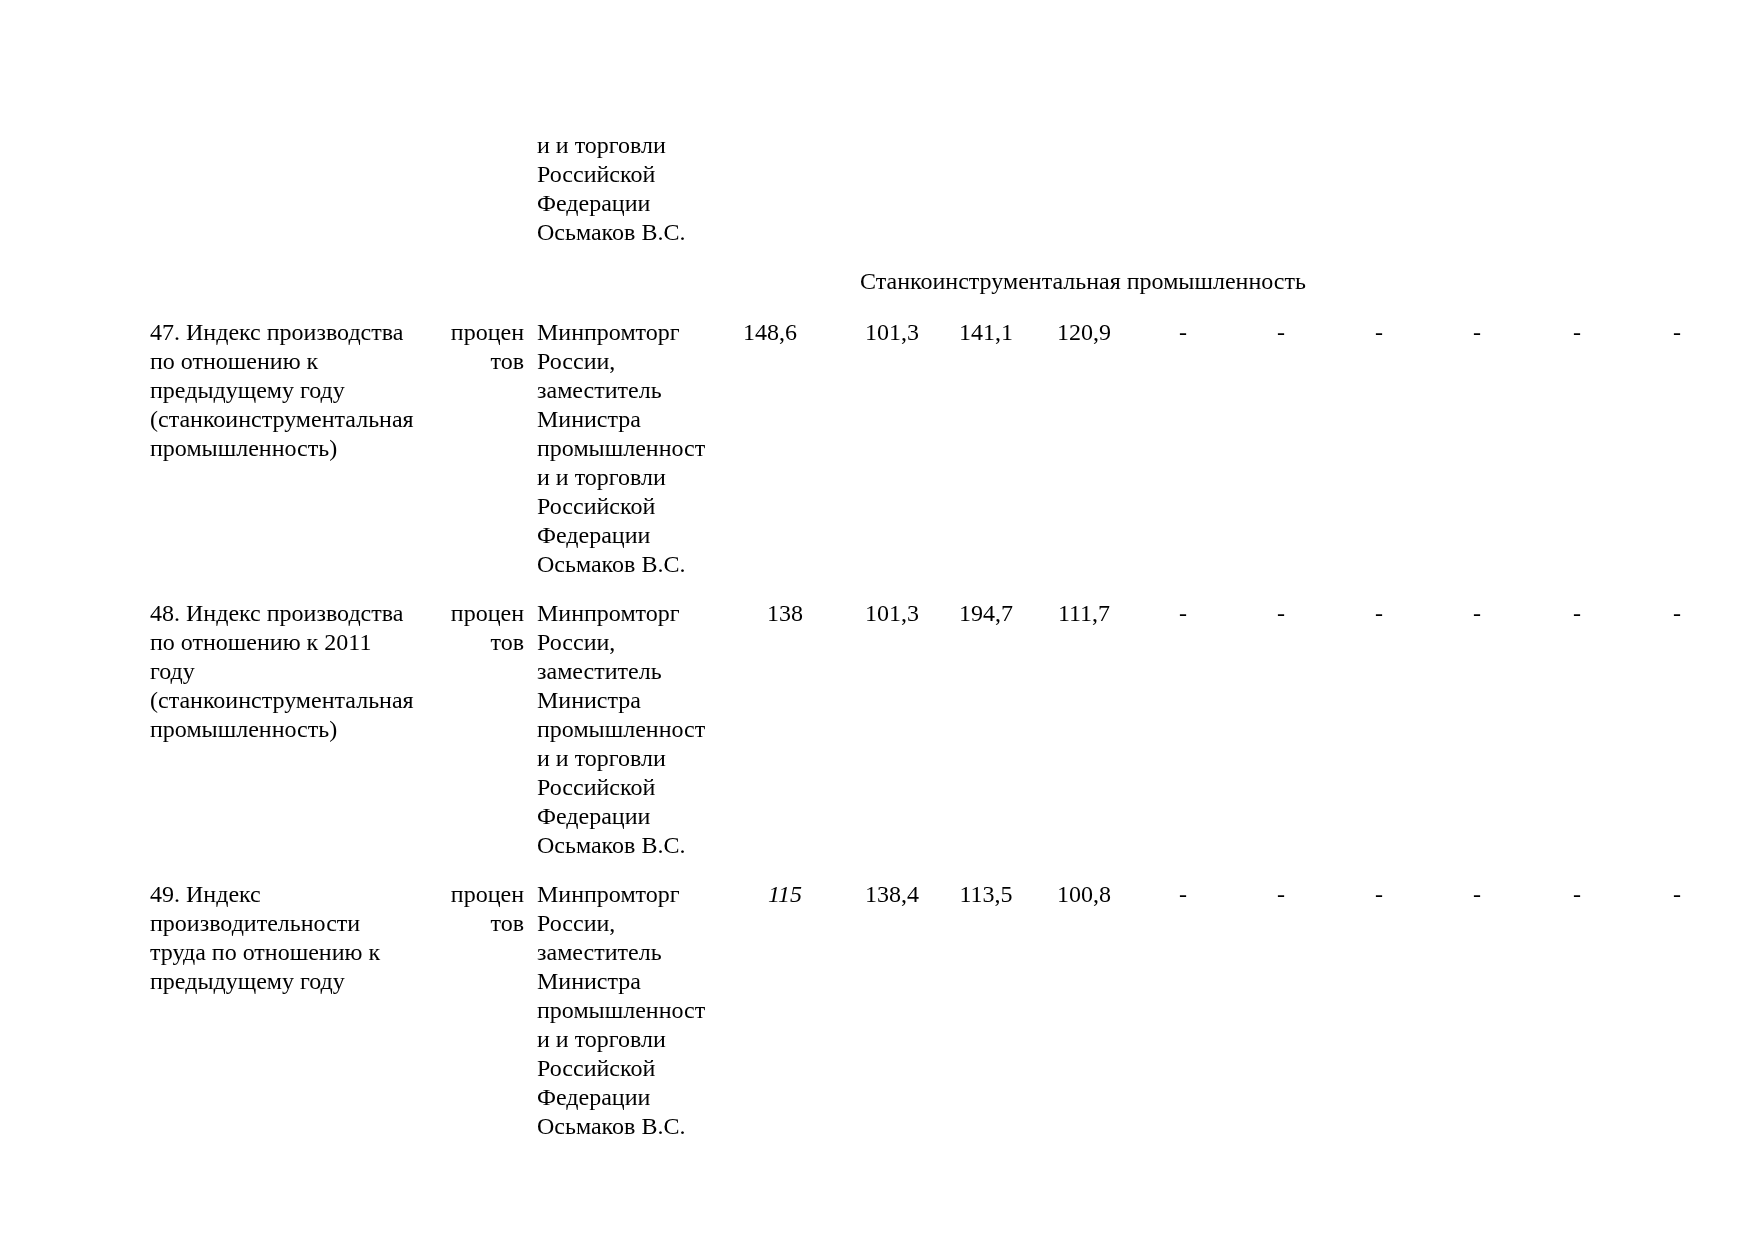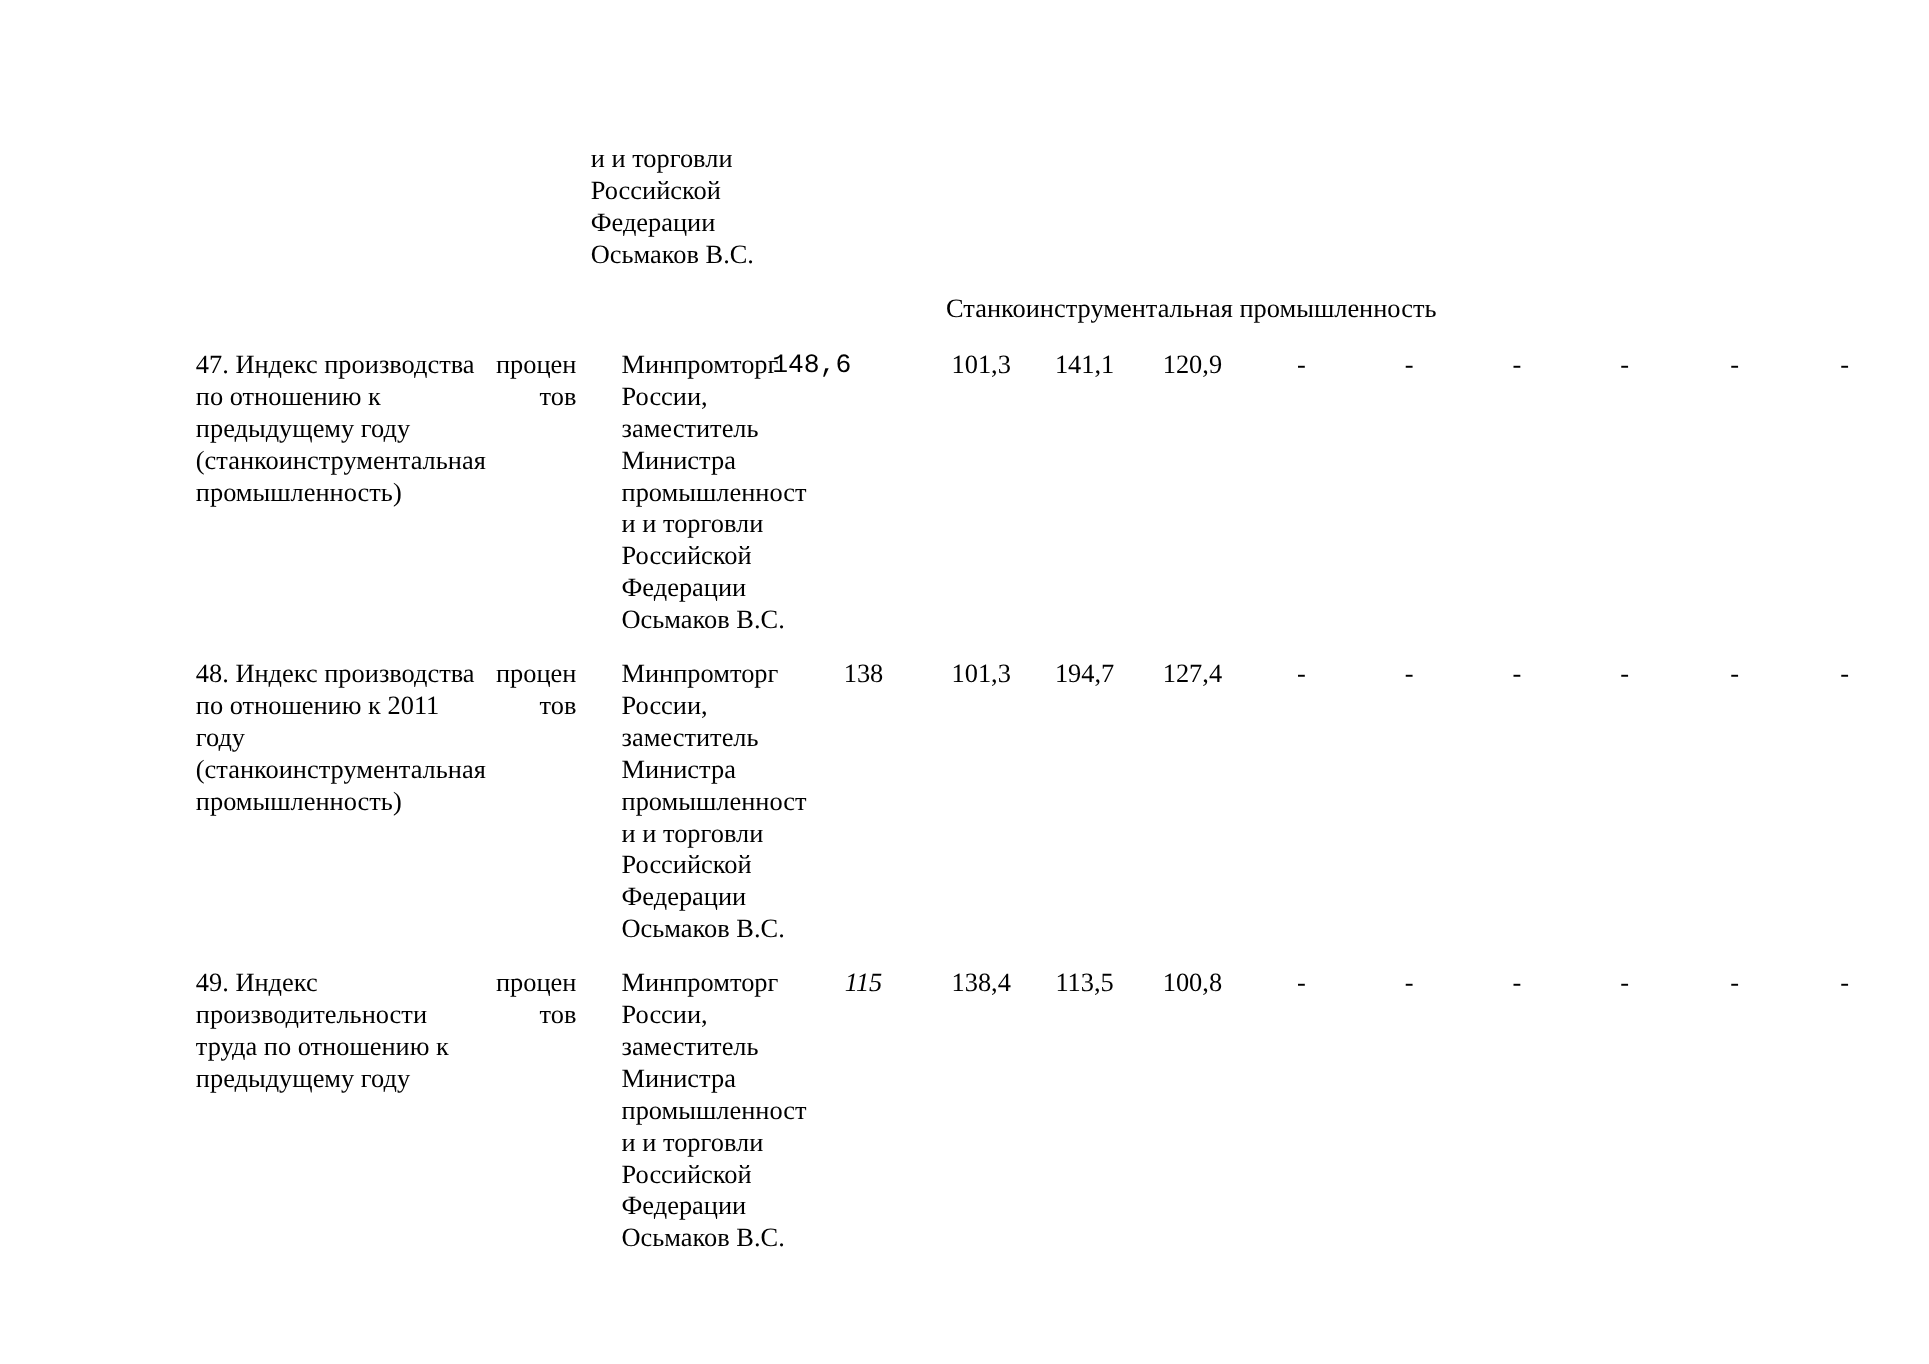--- a/index.html
+++ b/index.html
@@ -3,21 +3,21 @@
 <meta charset="utf-8">
 <style>
   html, body { margin:0; padding:0; background:#ffffff; }
   body { width:1754px; height:1240px; position:relative; overflow:hidden;
          font-family:"Liberation Serif", "DejaVu Serif", serif; color:#000; font-size:24px; }
   .block { position:absolute; line-height:29px; }
   .block div { white-space:nowrap; }
   .heading { position:absolute; white-space:nowrap; line-height:29px; transform:translateX(-50%); }
   .row { position:absolute; left:0; width:1754px; }
   .c1 { position:absolute; left:150px; line-height:29px; }
-  .c1 div, .c3 div { white-space:nowrap;margin-left:28px; }
+  .c1 div, .c3 div { white-space:nowrap; }
   .c2 { position:absolute; left:440px; width:84px; text-align:right; line-height:29px; }
   .c3 { position:absolute; left:537px; line-height:29px; }
   .num { position:absolute; width:100px; text-align:center; line-height:29px; transform:translateX(-50%); }
 </style>
 </head>
 <body>
 
 <div class="block" style="left:537px; top:131px;">
   <div>и и торговли</div>
   <div>Российской</div>
@@ -43,21 +43,21 @@
     <div>Минпромторг</div>
     <div>России,</div>
     <div>заместитель</div>
     <div>Министра</div>
     <div>промышленност</div>
     <div>и и торговли</div>
     <div>Российской</div>
     <div>Федерации</div>
     <div>Осьмаков В.С.</div>
   </div>
-  <div class="num" style="left:738px;font-family:Liberation Mono, monospace;">148,6</div>
+  <div class="num" style="left:770px;">148,6</div>
   <div class="num" style="left:892px;">101,3</div>
   <div class="num" style="left:986px;">141,1</div>
   <div class="num" style="left:1084px;">120,9</div>
   <div class="num" style="left:1183px;">-</div>
   <div class="num" style="left:1281px;">-</div>
   <div class="num" style="left:1379px;">-</div>
   <div class="num" style="left:1477px;">-</div>
   <div class="num" style="left:1577px;">-</div>
   <div class="num" style="left:1677px;">-</div>
 </div>
@@ -81,21 +81,21 @@
     <div>Министра</div>
     <div>промышленност</div>
     <div>и и торговли</div>
     <div>Российской</div>
     <div>Федерации</div>
     <div>Осьмаков В.С.</div>
   </div>
   <div class="num" style="left:785px;">138</div>
   <div class="num" style="left:892px;">101,3</div>
   <div class="num" style="left:986px;">194,7</div>
-  <div class="num" style="left:1084px;">127,4</div>
+  <div class="num" style="left:1084px;">111,7</div>
   <div class="num" style="left:1183px;">-</div>
   <div class="num" style="left:1281px;">-</div>
   <div class="num" style="left:1379px;">-</div>
   <div class="num" style="left:1477px;">-</div>
   <div class="num" style="left:1577px;">-</div>
   <div class="num" style="left:1677px;">-</div>
 </div>
 
 <div class="row" style="top:880px;">
   <div class="c1">

